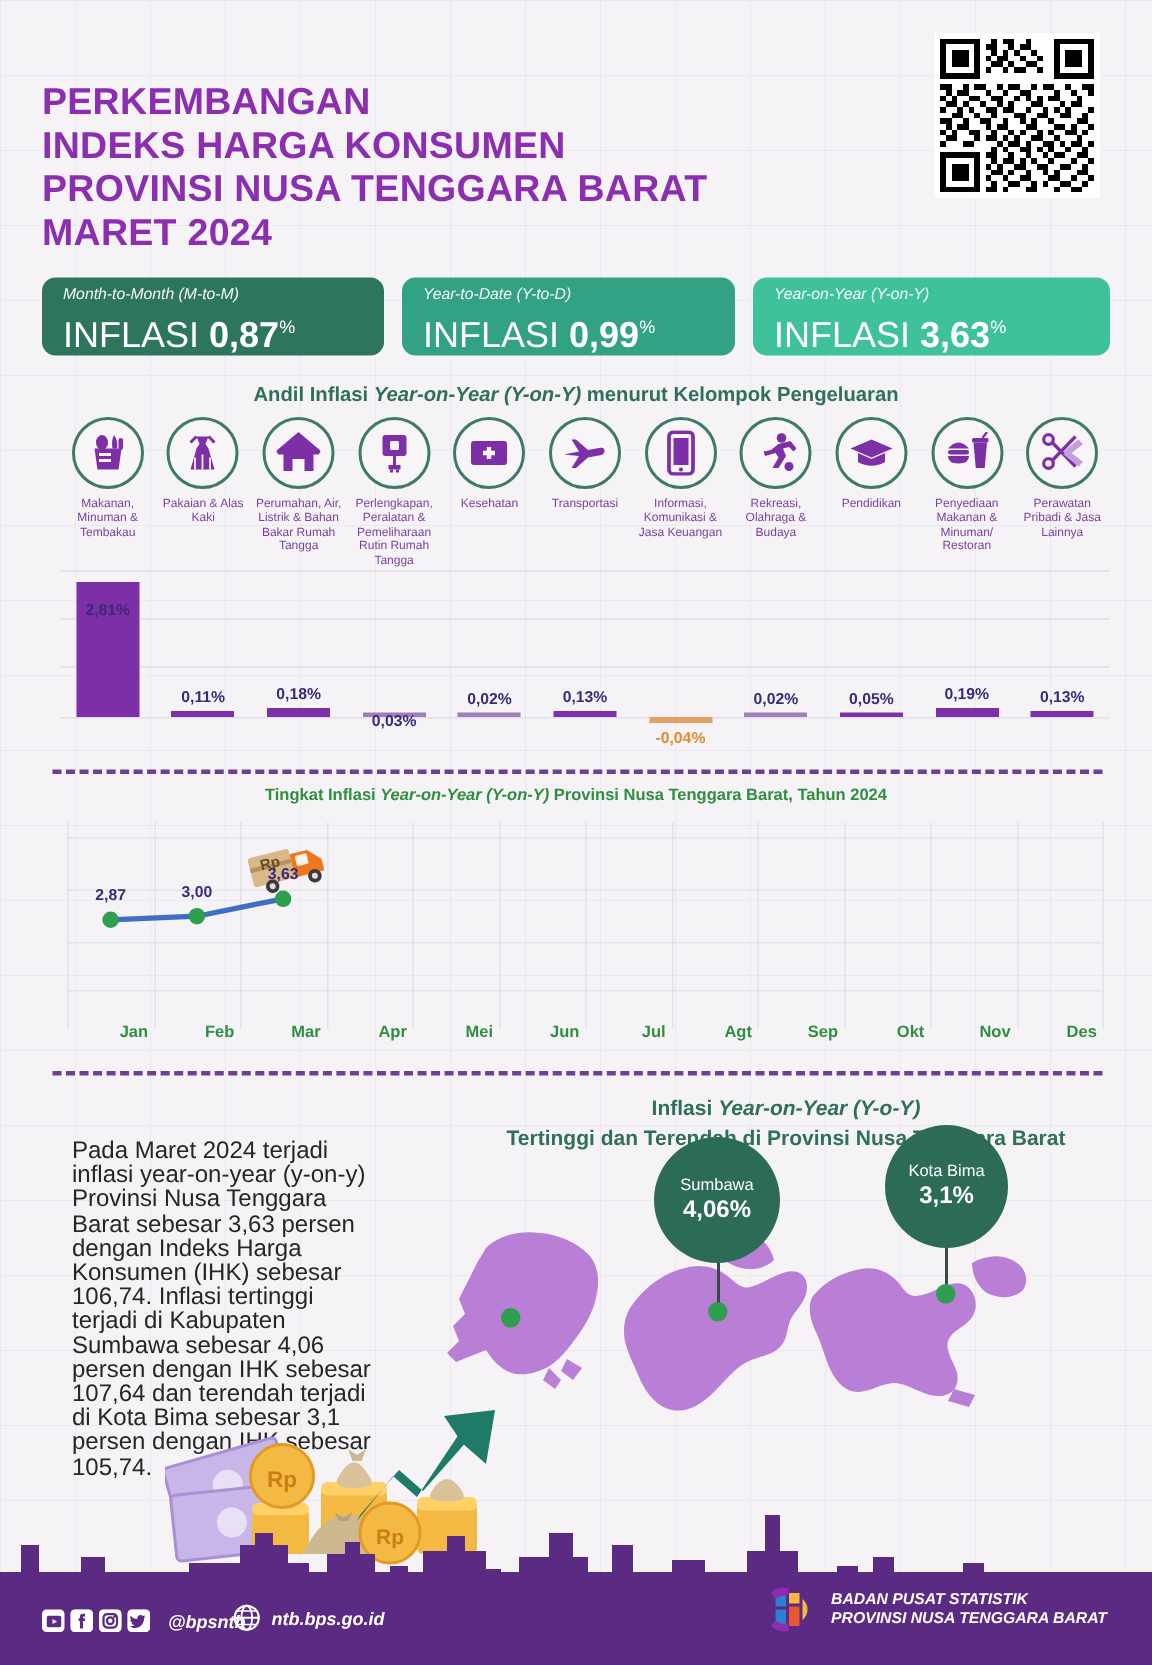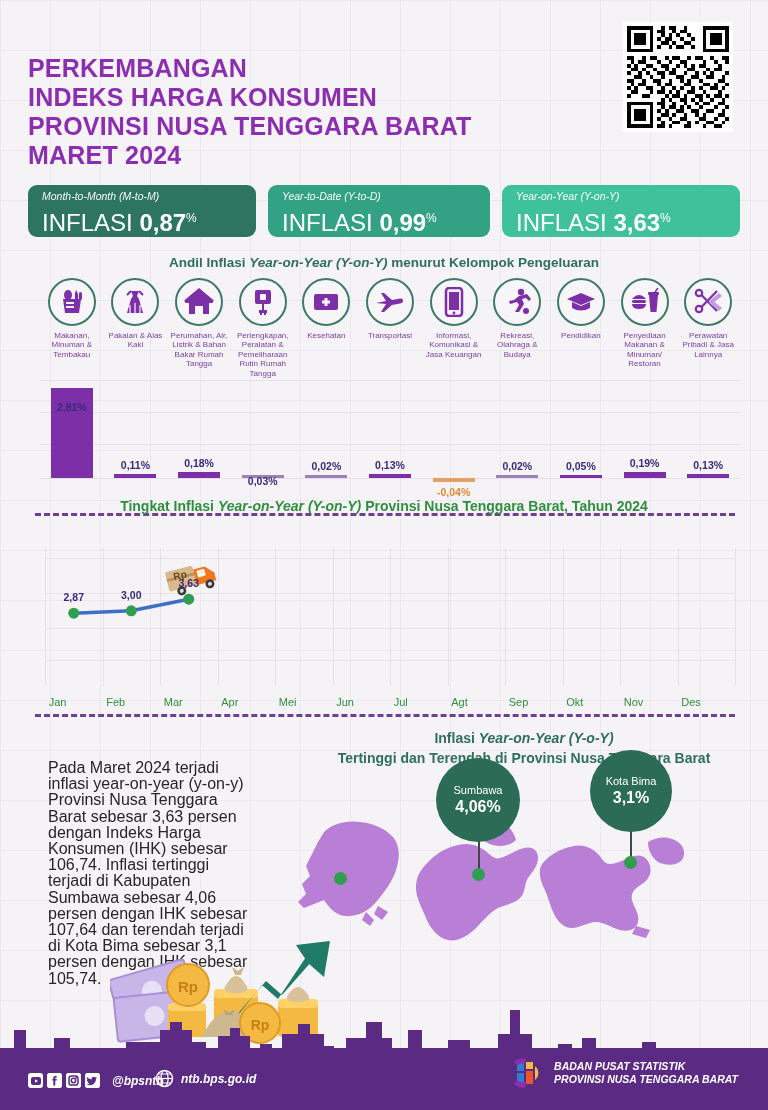--- a/index.html
+++ b/index.html
@@ -84,31 +84,31 @@
   .bar-rect.faint{background:#9f7fb8;}
 
   
   .dash{
     position:absolute;left:35px;width:700px;height:0;
     border-top:3px dashed #6f3f93;
   }
 
   
   .sec2-title{
-    position:absolute;top:498px;left:0;width:768px;text-align:center;
-    font-size:14px;color:#2f8e3f;font-weight:bold;
+    position:absolute;top:524px;left:0;width:768px;text-align:center;
+    font-size:11px;color:#2f8e3f;font-weight:bold;
   }
   .sec2-title i{font-style:italic;}
   .linechart{position:absolute;top:548px;left:45px;width:690px;height:160px;}
   .lc-grid{position:absolute;inset:0;}
   .lc-grid .gv{position:absolute;top:0;bottom:22px;width:1px;background:rgba(150,140,165,.16);}
   .lc-grid .gh{position:absolute;left:0;right:0;height:1px;background:rgba(150,140,165,.14);}
   .month{
-    position:absolute;bottom:0;width:50px;text-align:left;
-    font-size:11px;color:#2f8e3f;
+    position:absolute;bottom:14px;width:50px;text-align:right;
+    font-size:11px;color:#2f8e3f;font-weight:bold;
   }
   .pt-label{
     position:absolute;font-size:10.5px;font-weight:bold;color:#3a2a7a;
     width:50px;text-align:center;
   }
   .truck{position:absolute;left:118px;top:8px;}
 
   
   .sec3-title{
     position:absolute;top:728px;left:280px;width:488px;text-align:center;

